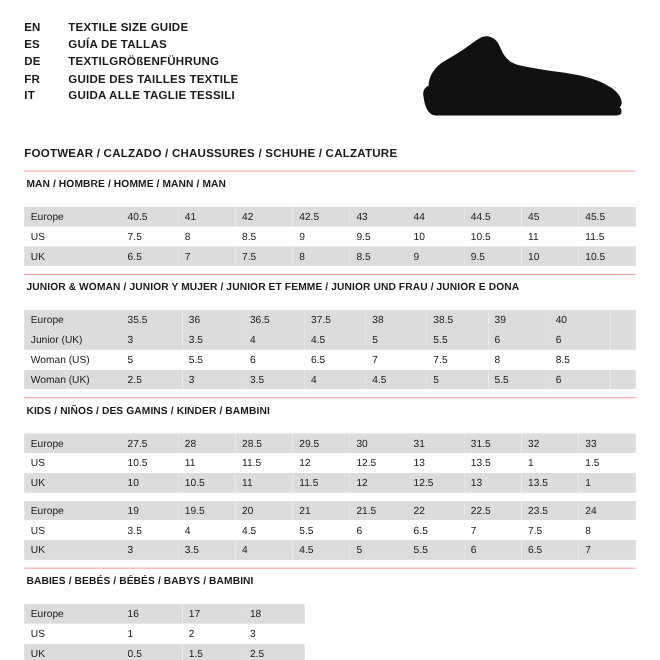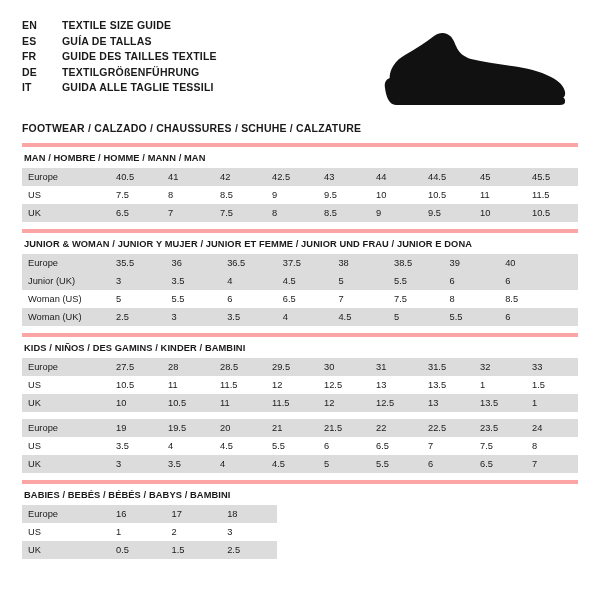--- a/index.html
+++ b/index.html
@@ -50,36 +50,36 @@
 
   .shoe-wrap {
     width: 200px;
     height: 78px;
     margin-right: 6px;
     margin-top: 10px;
   }
   .shoe-wrap svg { display: block; }
 
   .section-title {
-    margin-top: 16px;
+    margin-top: 28px;
     font-size: 10.5px;
     font-weight: bold;
     letter-spacing: 0.2px;
   }
 
   
   .block {
     margin-top: 0;
   }
   .block-head {
     font-size: 9.3px;
     font-weight: bold;
     letter-spacing: 0.1px;
-    padding: 6px 0 5px 2px;
-    border-top: 4px solid #fca5a5;
+    padding: 6px 0 16px 2px;
+    border-top: 1px solid #fca5a5;
   }
   table.sizes {
     border-collapse: collapse;
     width: 100%;
     table-layout: fixed;
   }
   table.sizes td {
     font-size: 9.3px;
     line-height: 11px;
     padding: 3.5px 0 3.5px 6px;
@@ -110,26 +110,26 @@
       <tbody>
         <tr>
           <td class="lang-code">EN</td>
           <td class="lang-title">TEXTILE SIZE GUIDE</td>
         </tr>
         <tr>
           <td class="lang-code">ES</td>
           <td class="lang-title">GUÍA DE TALLAS</td>
         </tr>
         <tr>
+          <td class="lang-code">DE</td>
+          <td class="lang-title">TEXTILGRÖßENFÜHRUNG</td>
+        </tr>
+        <tr>
           <td class="lang-code">FR</td>
           <td class="lang-title">GUIDE DES TAILLES TEXTILE</td>
-        </tr>
-        <tr>
-          <td class="lang-code">DE</td>
-          <td class="lang-title">TEXTILGRÖßENFÜHRUNG</td>
         </tr>
         <tr>
           <td class="lang-code">IT</td>
           <td class="lang-title">GUIDA ALLE TAGLIE TESSILI</td>
         </tr>
       </tbody>
     </table>
 
     <div class="shoe-wrap">
       <svg viewBox="0 0 200 78" width="200" height="78" aria-hidden="true">

